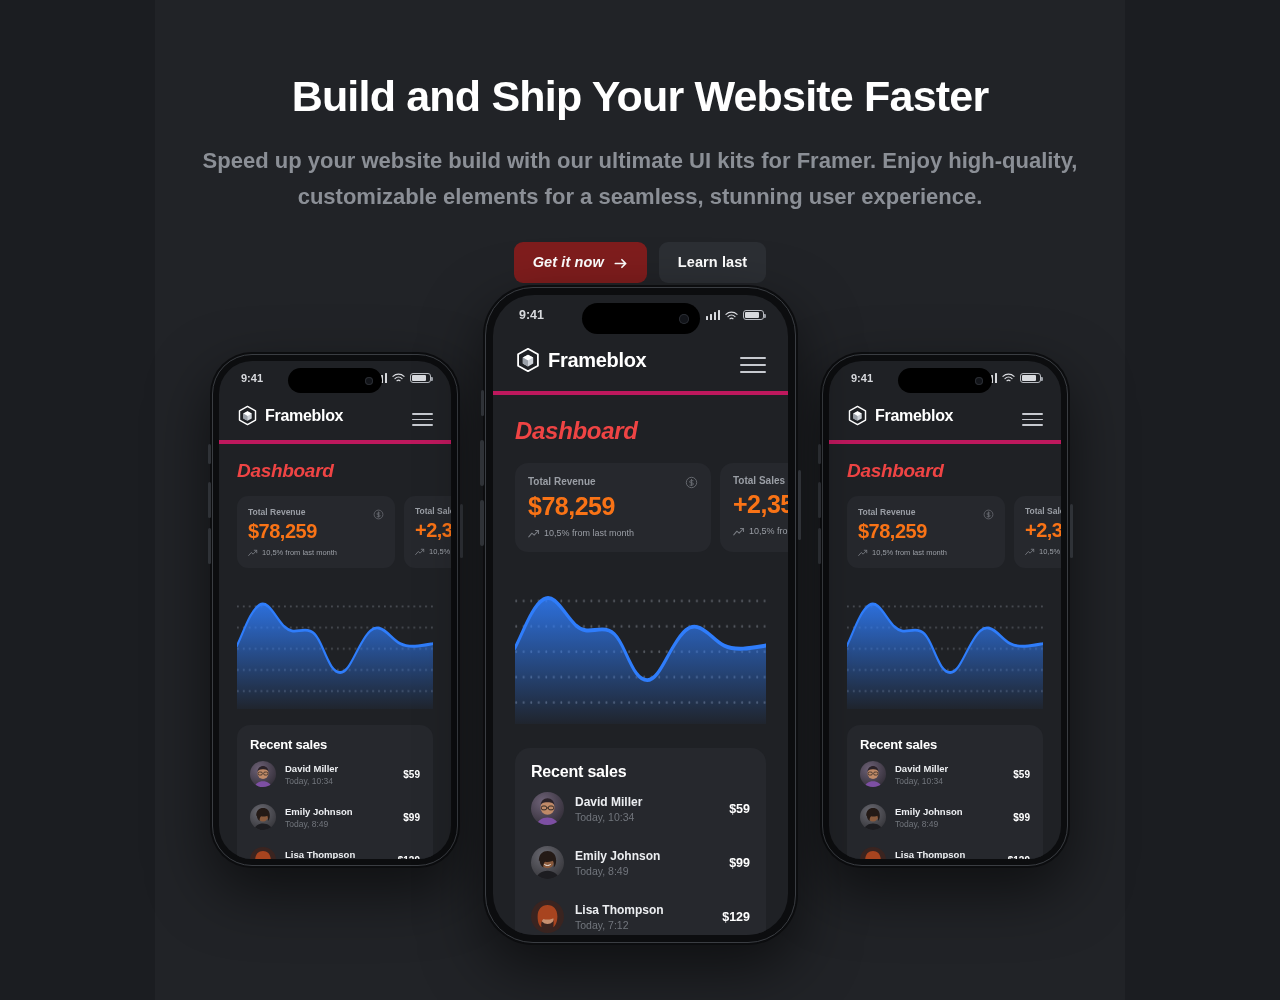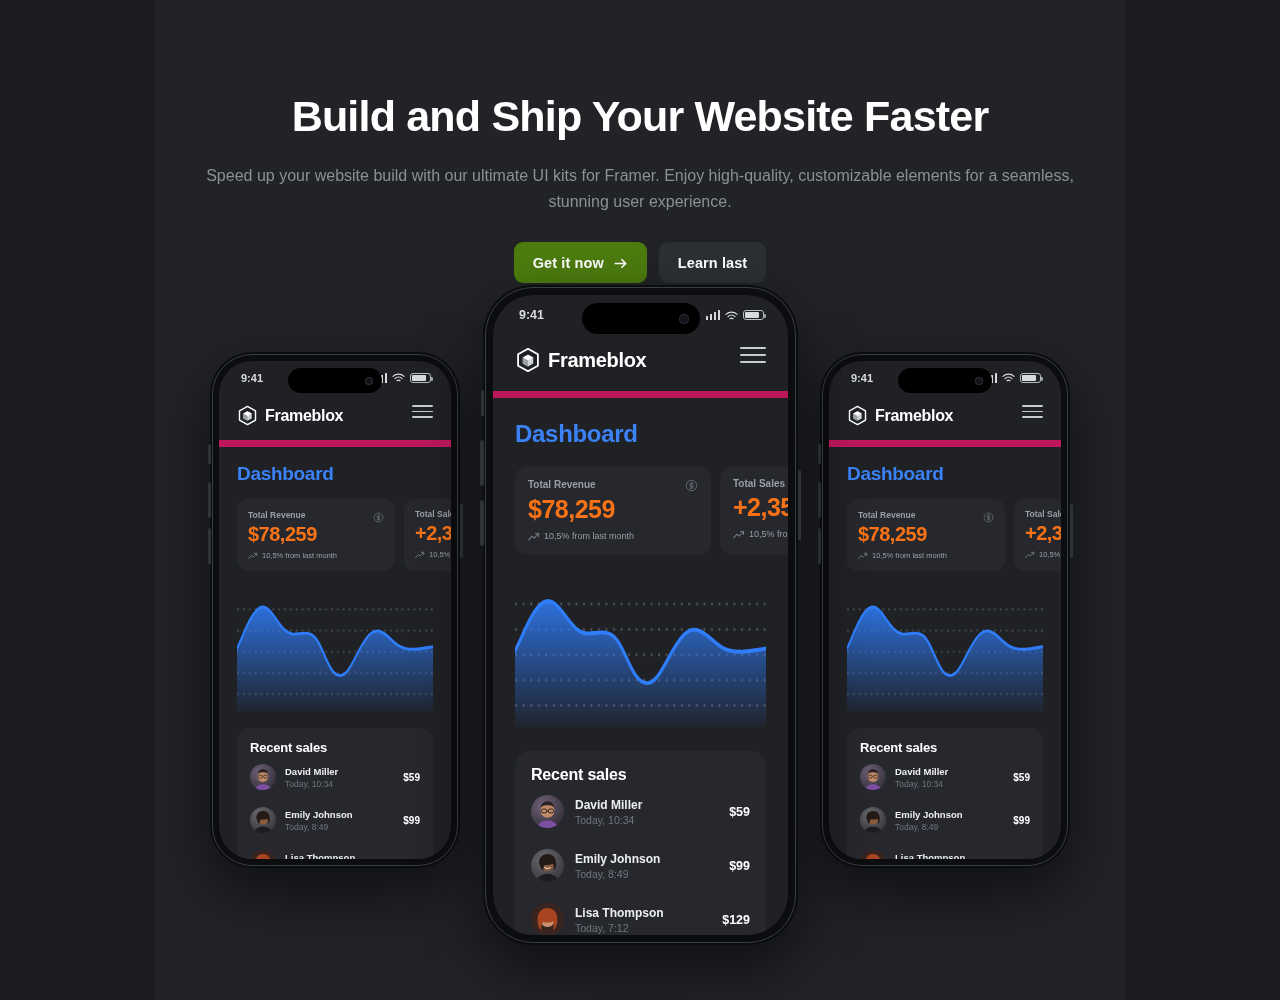--- a/index.html
+++ b/index.html
@@ -11,36 +11,36 @@
   }
   .stage { position:relative; width:1280px; height:1000px; }
   .page-bg {
     position:absolute; left:155px; top:0; width:970px; height:1000px;
     background:#212327;
   }
 
   
   .hero { position:absolute; left:155px; top:0; width:970px; text-align:center; }
   .hero-title {
-    margin-top:92px;
+    margin-top:72px;
     font-size:43px; font-weight:700; letter-spacing:-0.8px;
     color:#ffffff; line-height:1.15;
   }
   .hero-sub {
     margin:22px auto 0; width:880px;
-    font-size:16px; line-height:1.62; color:#8b8f96; font-weight:400;
+    font-size:22px; line-height:1.62; color:#8b8f96; font-weight:700;
   }
   .hero-cta { margin-top:27px; display:flex; justify-content:center; gap:12px; }
   .btn {
     display:inline-flex; align-items:center; gap:9px;
     height:41px; padding:0 19px; border-radius:9px;
     font-size:14.5px; font-weight:700; letter-spacing:0.1px;
     cursor:pointer; border:none; color:#fff;
   }
-  .btn-primary { background:#4d7c0f; }
+  .btn-primary { background:#7f1d1d;font-style:italic; }
   .btn-primary .arrow { display:inline-block; width:15px; height:15px; position:relative; top:1px;}
   .btn-secondary { background:#2c2f34; }
 
   
   .phones { position:absolute; left:155px; top:0; width:970px; height:1000px; }
 
   .phone {
     position:absolute;
     border-radius:42px;
     background:#0c0d0f;
@@ -89,38 +89,38 @@
   .ico-signal i:nth-child(2){height:5.5px}
   .ico-signal i:nth-child(3){height:7.5px}
   .ico-signal i:nth-child(4){height:9.5px}
   .ico-wifi { width:13px; height:10px; }
   .ico-batt { width:21px; height:10.5px; border:1.3px solid #b9bcc2; border-radius:3px; position:relative; }
   .ico-batt::after{ content:""; position:absolute; left:1.2px; top:1.2px; bottom:1.2px; right:4px; background:#d8dade; border-radius:1px;}
   .ico-batt::before{ content:""; position:absolute; right:-3px; top:3px; width:1.6px; height:4px; background:#9a9ea5; border-radius:0 1px 1px 0;}
 
   
   .app-head {
-    display:flex; align-items:flex-start; justify-content:space-between;
-    padding:10px 18px 14px; border-bottom:7px solid #be185d;
+    display:flex; align-items:flex-end; justify-content:space-between;
+    padding:10px 18px 14px; border-bottom:4px solid #be185d;
   }
   .phone-center .app-head { padding:12px 22px 18px; }
   .brand { display:flex; align-items:center; gap:7px; }
   .brand-name { font-size:16px; font-weight:700; color:#fff; letter-spacing:-0.3px; }
   .phone-center .brand-name { font-size:20px; }
   .hex { width:21px; height:21px; display:block; }
   .phone-center .hex { width:26px; height:26px; }
   .burger { display:flex; flex-direction:column; gap:4px; width:21px; cursor:pointer; }
   .burger span { display:block; height:1.7px; background:#c7cad0; border-radius:2px; }
   .phone-center .burger { width:26px; gap:5px; }
   .phone-center .burger span { height:2px; }
 
   
   .app-body { padding:0 18px; }
   .phone-center .app-body { padding:0 22px; }
-  .page-title { font-size:19px; font-weight:700; color:#3b82f6; margin:16px 0 14px; letter-spacing:-0.3px;}
+  .page-title { font-size:19px; font-weight:700; color:#ef4444; margin:16px 0 14px; letter-spacing:-0.3px;font-style:italic;}
   .phone-center .page-title { font-size:24px; margin:22px 0 18px; }
 
   
   .stats { display:flex; gap:9px; }
   .stat {
     flex:0 0 auto; width:158px; background:#26282d; border-radius:11px;
     padding:10px 11px 11px;
   }
   .phone-center .stat { width:196px; padding:12px 13px 14px; border-radius:13px; }
   .stat-top { display:flex; align-items:center; justify-content:space-between; }

